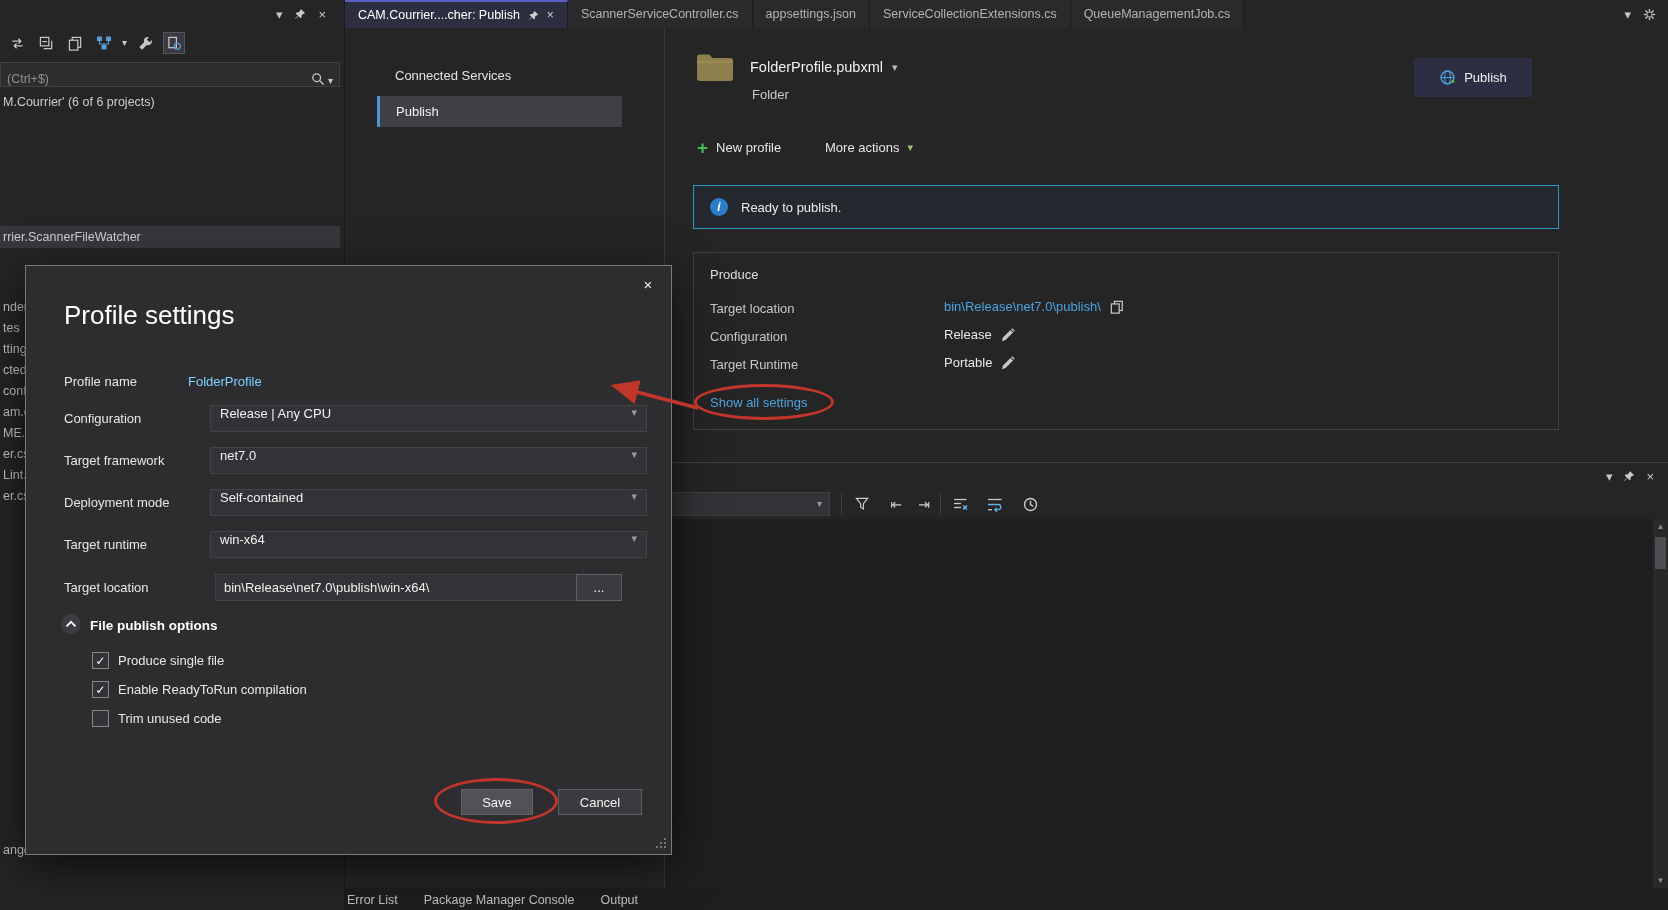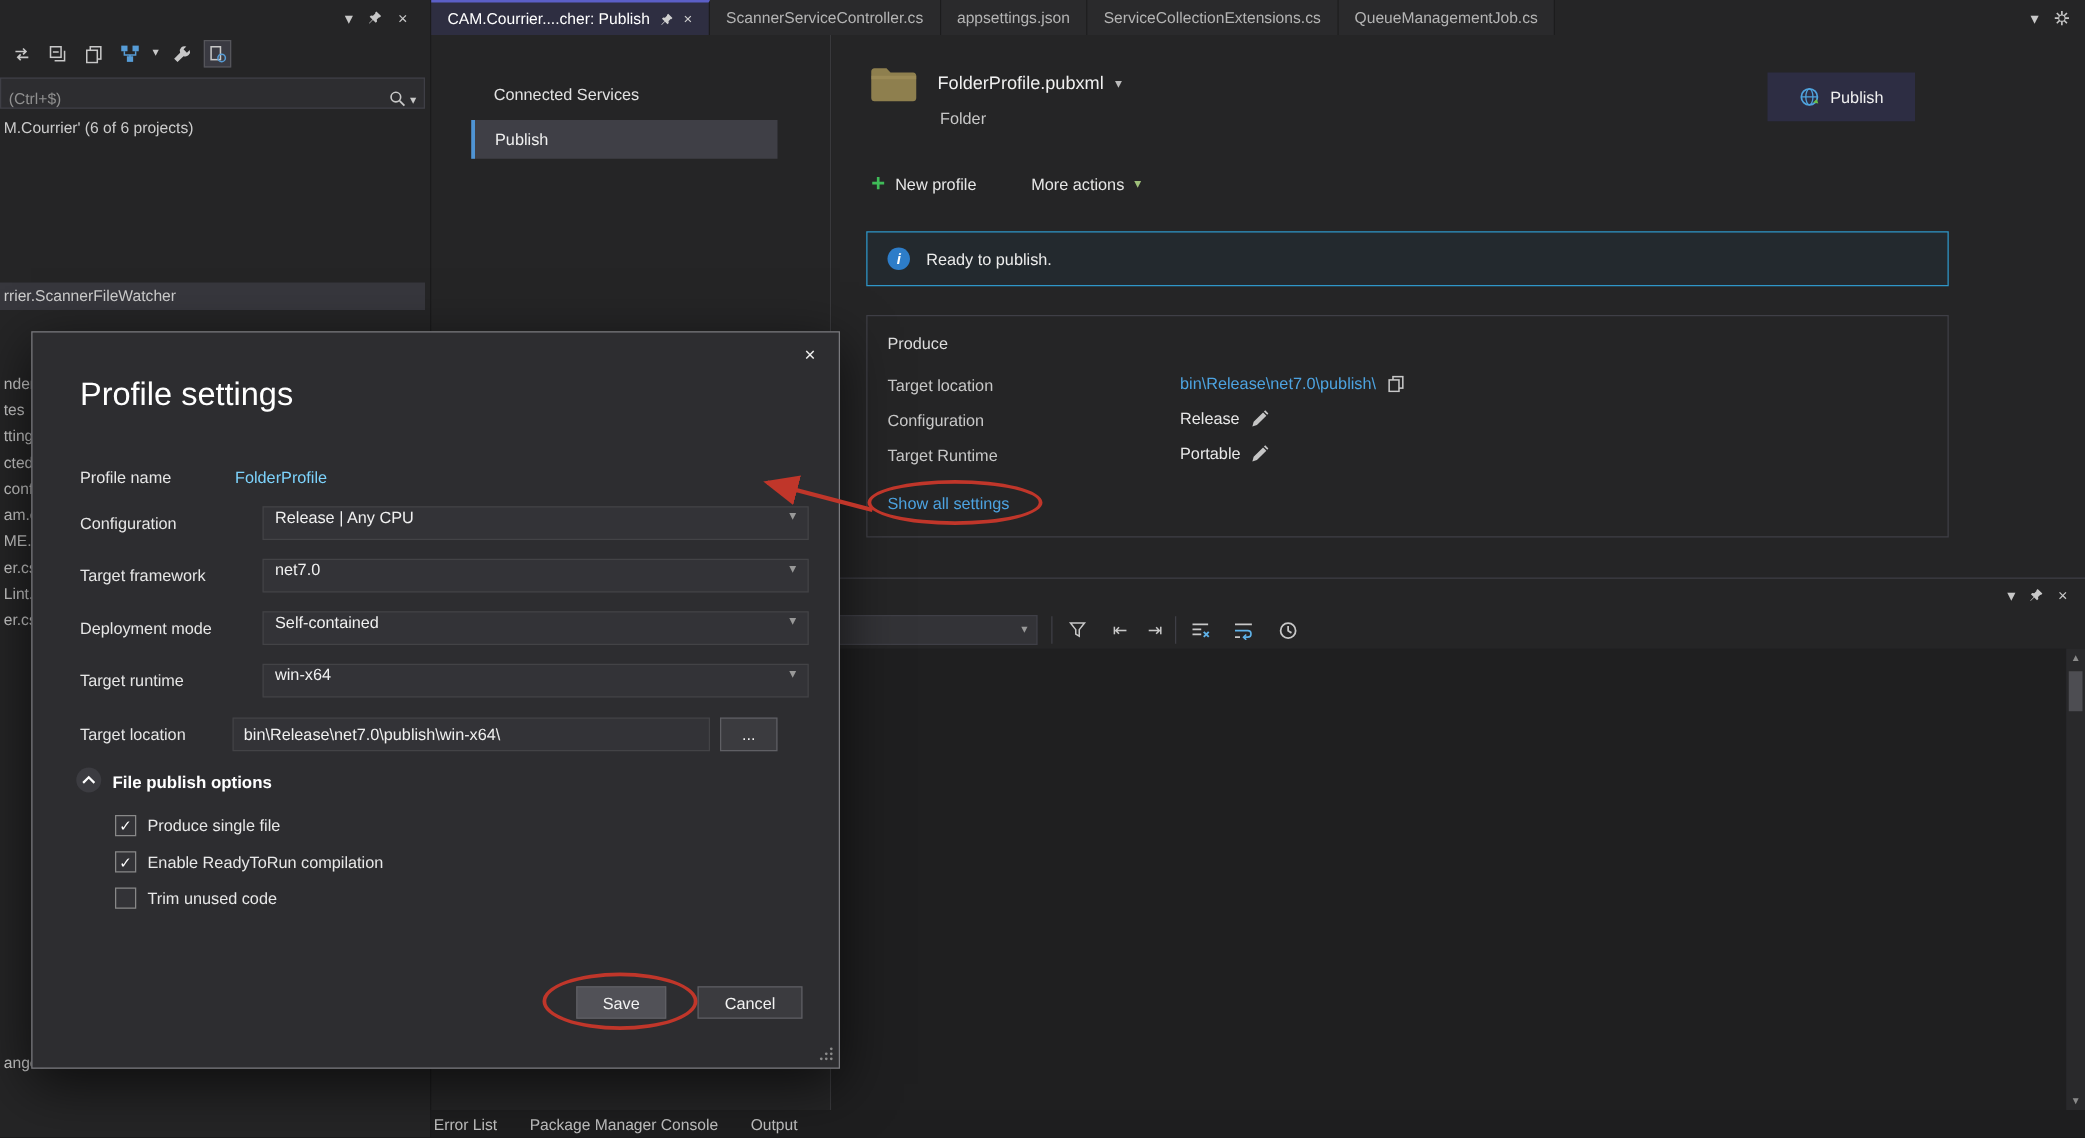--- a/index.html
+++ b/index.html
@@ -88,21 +88,21 @@
           border:1px solid #7a7a7e;box-shadow:0 12px 42px rgba(0,0,0,.65);z-index:50;}
   .dlg-close{position:absolute;top:6px;right:10px;width:26px;height:24px;display:flex;align-items:center;
              justify-content:center;color:#f0f0f0;font-size:15px;cursor:pointer;}
   .dlg-title{position:absolute;left:38px;top:34px;font-size:26px;font-weight:300;color:#ffffff;}
   .dlg-label{position:absolute;left:38px;color:#e6e6e6;font-size:13px;}
   .dlg-combo{position:absolute;left:160px;width:437px;height:27px;background:#333337;
              border:1px solid #434346;color:#f0f0f0;display:flex;align-items:flex-start;
              padding:0 9px;font-size:13px;cursor:pointer;margin-left:24px;}
   .dlg-combo .caret{margin-left:auto;color:#999;font-size:11px;}
   .text-input{background:#333337;border:1px solid #434346;color:#f0f0f0;
-              font:13px "Liberation Sans","DejaVu Sans",sans-serif;padding:0 8px;outline:none;}
+              font:13px "Liberation Sans","DejaVu Sans",sans-serif;padding:0 8px;outline:none;margin-left:29px;}
   .checkbox{position:absolute;left:66px;width:17px;height:17px;border:1px solid #888;background:#333337;
             display:flex;align-items:center;justify-content:center;color:#ffffff;font-size:12px;cursor:pointer;}
   .checkbox span{display:none;}
   .checkbox.checked span{display:block;}
   .chk-label{position:absolute;left:92px;color:#e8e8e8;font-size:13px;}
   .dlg-btn{position:absolute;top:523px;height:26px;border:1px solid #5f5f64;color:#f2f2f2;font-size:13px;
            display:flex;align-items:center;justify-content:center;cursor:pointer;}
 
   
   .red-ellipse{position:absolute;border:3px solid var(--annotation-red,#c0362a);border-radius:50%;

